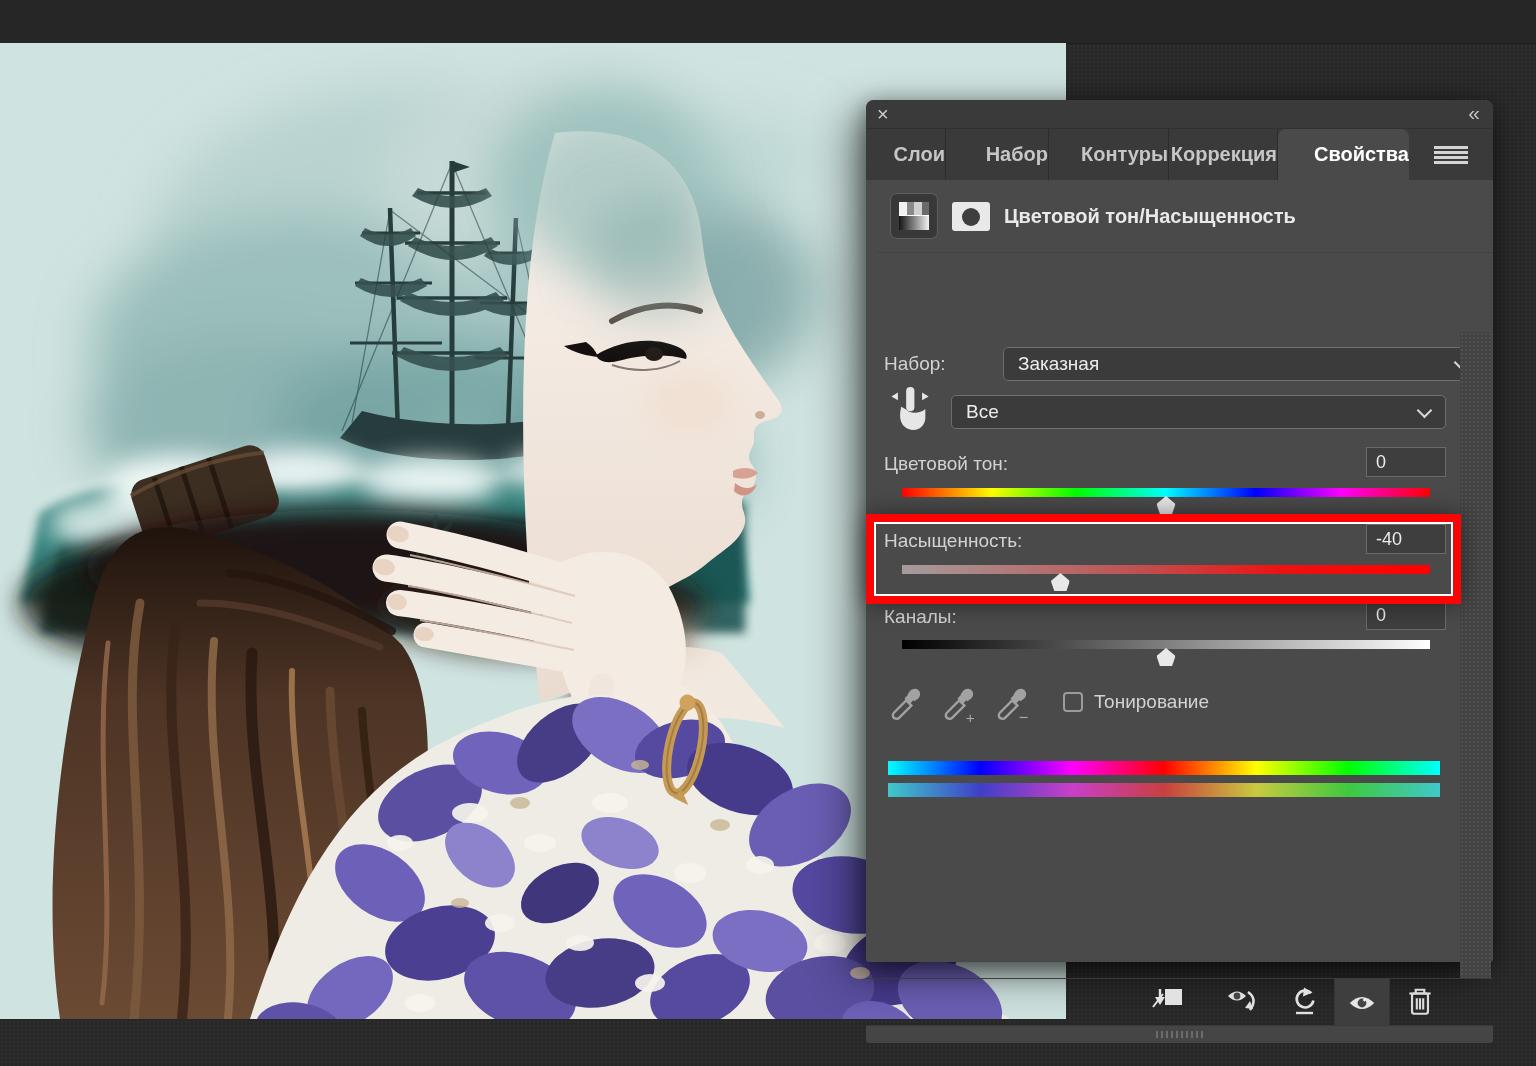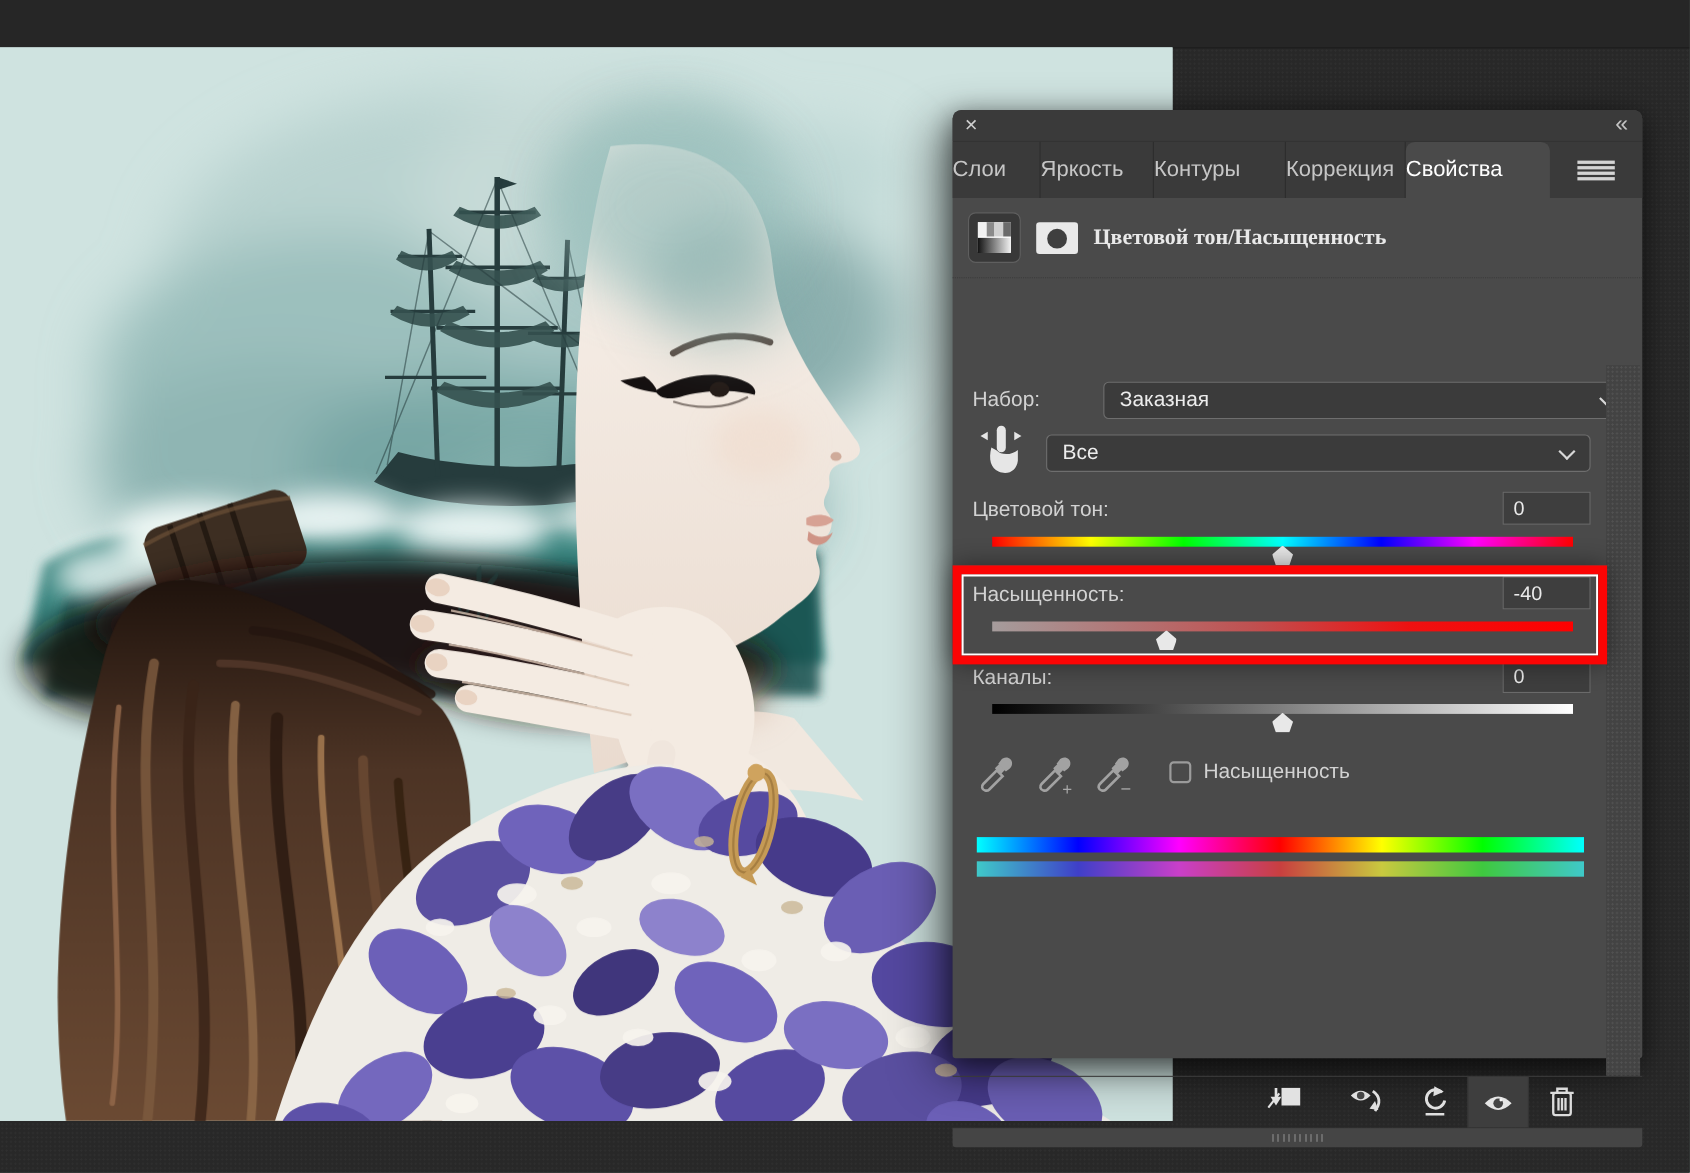--- a/index.html
+++ b/index.html
@@ -21,27 +21,27 @@
   .panel{
     position:absolute;left:866px;top:100px;width:627px;height:862px;
     background:#4a4a4a;border-radius:8px 8px 3px 3px;
     box-shadow:-16px 14px 44px rgba(0,0,0,.45), 0 6px 24px rgba(0,0,0,.5);
     color:#d6d6d6;font-size:19px;
   }
   .p-header{position:absolute;left:0;top:0;right:0;height:28px;background:#3a3a3a;border-radius:8px 8px 0 0;border-bottom:1px solid #313131;}
   .p-close{position:absolute;left:11px;top:1px;font-size:20px;color:#cfcfcf;cursor:default;line-height:26px;}
   .p-collapse{position:absolute;right:14px;top:0px;font-size:21px;color:#c4c4c4;line-height:26px;letter-spacing:-1px;}
   .p-tabs{position:absolute;left:0;top:29px;right:0;height:51px;background:#3a3a3a;display:flex;align-items:stretch;}
-  .tab{line-height:51px;text-align:left;font-weight:400;font-size:20px;color:#c6c6c6;
+  .tab{line-height:51px;text-align:right;font-weight:700;font-size:20px;color:#c6c6c6;
        border-right:1px solid #2d2d2d;overflow:hidden;white-space:nowrap;box-sizing:border-box;}
   .tab.active{background:#4a4a4a;color:#ffffff;border-right:none;border-radius:8px 8px 0 0;}
   .tab-menu{margin-left:auto;width:84px;display:flex;align-items:center;justify-content:center;}
   .hamburger div{width:34px;height:3px;background:#d4d4d4;margin:2px 0;}
   .p-body{position:absolute;left:0;top:80px;right:0;bottom:0;}
-  .title-row{position:absolute;left:0;top:0;right:0;height:72px;border-bottom:1px dotted #3b3b3b;font-family:Liberation Serif, serif;}
+  .title-row{position:absolute;left:10px;top:0;right:0;height:72px;border-bottom:1px dotted #3b3b3b;}
   .adj-icon-btn{position:absolute;left:14px;top:13px;width:48px;height:46px;background:#383838;border:1px solid #5f5f5f;border-radius:7px;box-sizing:border-box;}
   .adj-icon{position:absolute;left:8px;top:8px;width:30px;height:27px;background:#fff;}
   .adj-icon .bars{display:flex;height:13px;}
   .adj-icon .bars div{flex:1;}
   .adj-icon .grad{height:14px;background:linear-gradient(90deg,#141414,#f2f2f2);border-top:1px solid #fff;}
   .mask-icon{position:absolute;left:76px;top:22px;width:38px;height:29px;background:#e9e9e9;border-radius:3px;}
   .mask-icon div{position:absolute;left:50%;top:50%;width:18px;height:18px;margin:-9px 0 0 -9px;border-radius:50%;background:#3f3f3f;}
   .p-title{position:absolute;left:128px;top:0;line-height:72px;font-weight:700;color:#e9e9e9;font-size:20px;}
   .row-label{position:absolute;color:#d2d2d2;}
   .dropdown{position:absolute;background:#3b3b3b;border:1px solid #6e6e6e;border-radius:5px;box-sizing:border-box;color:#ececec;}
@@ -307,21 +307,21 @@
 
   <div class="panel">
 
     <div class="p-header">
       <span class="p-close">×</span>
       <span class="p-collapse">«</span>
     </div>
 
     <div class="p-tabs">
       <div class="tab" style="width:80px">Слои</div>
-      <div class="tab" style="width:103px">Яркость</div>
+      <div class="tab" style="width:103px">Набор</div>
       <div class="tab" style="width:120px">Контуры</div>
       <div class="tab" style="width:109px">Коррекция</div>
       <div class="tab active" style="width:131px">Свойства</div>
       <div class="tab-menu">
         <div class="hamburger">
             <div></div>
             <div></div>
             <div></div>
             <div></div>
           </div>
@@ -400,21 +400,21 @@
       </div>
       <div style="position:absolute;left:130px;top:506px;">
         <svg width="36" height="38" viewBox="0 0 30 32">
           <path d="M4.5 27.5 c-2.5 -.6 -3 -3.4 -1.4 -5 l10.4 -10.4 4.4 4.4 -10.4 10.4 c-.9 .9 -2 .8 -3 .6z" fill="none" stroke="#a2a2a2" stroke-width="2"></path>
           <path d="M12 10.5 l3.5 -3.5 4.5 4.5 -3.5 3.5z" fill="#a2a2a2"></path>
           <path d="M16.5 4.5 c1.8 -2.6 5.4 -2.9 7.4 -.9 2 2 1.7 5.6 -.9 7.4 l-2.6 1.9 -5.8 -5.8z" fill="#a2a2a2"></path>
           <text x="19" y="31" font-size="14" fill="#a8a8a8" font-family="Liberation Sans, sans-serif">−</text>
         </svg>
       </div>
       <div class="checkbox"></div>
-      <div class="row-label" style="left:228px;top:506px;line-height:32px;">Насыщенность</div>
+      <div class="row-label" style="left:228px;top:506px;line-height:32px;">Тонирование</div>
 
       <div class="spec top"></div>
       <div class="spec bot"></div>
 
       <div class="gutter"></div>
 
       <div class="toolbar">
         <div class="pressed"></div>
         <div class="tb-ico" style="left:286px;">
           <svg width="32" height="30" viewBox="0 0 32 30">

